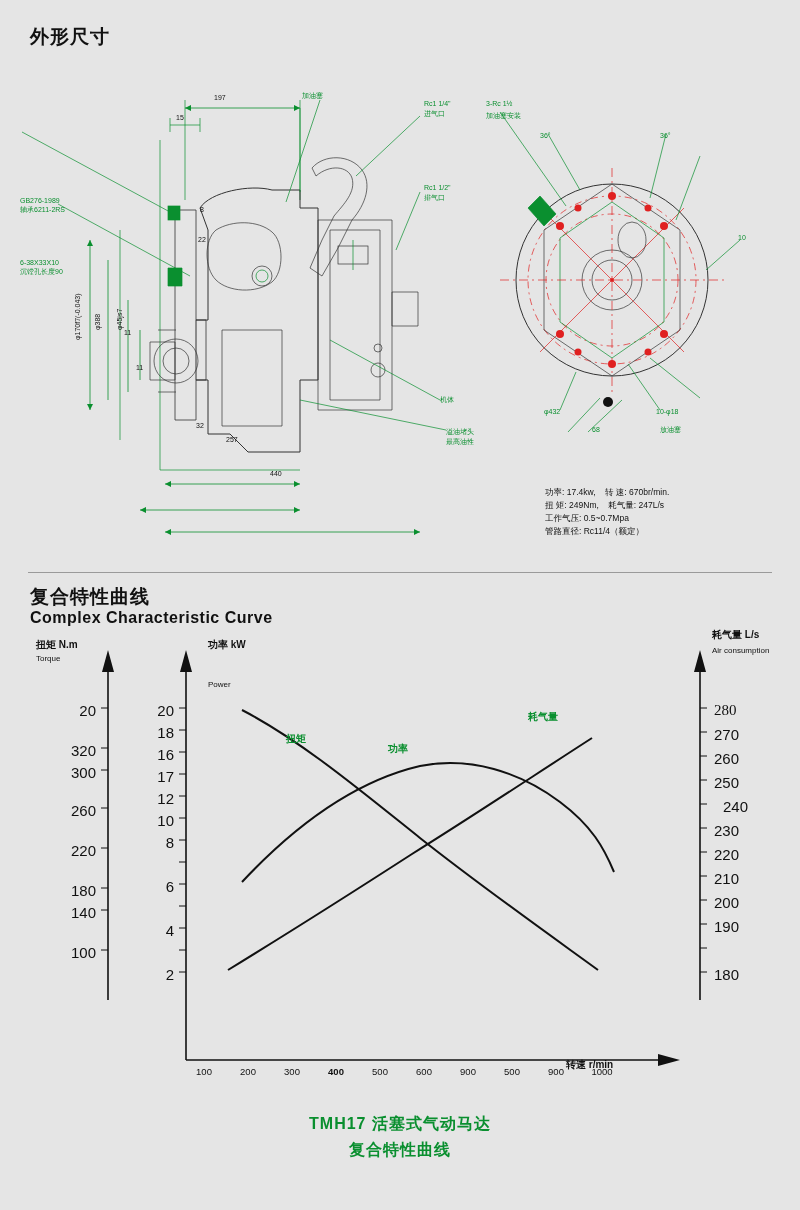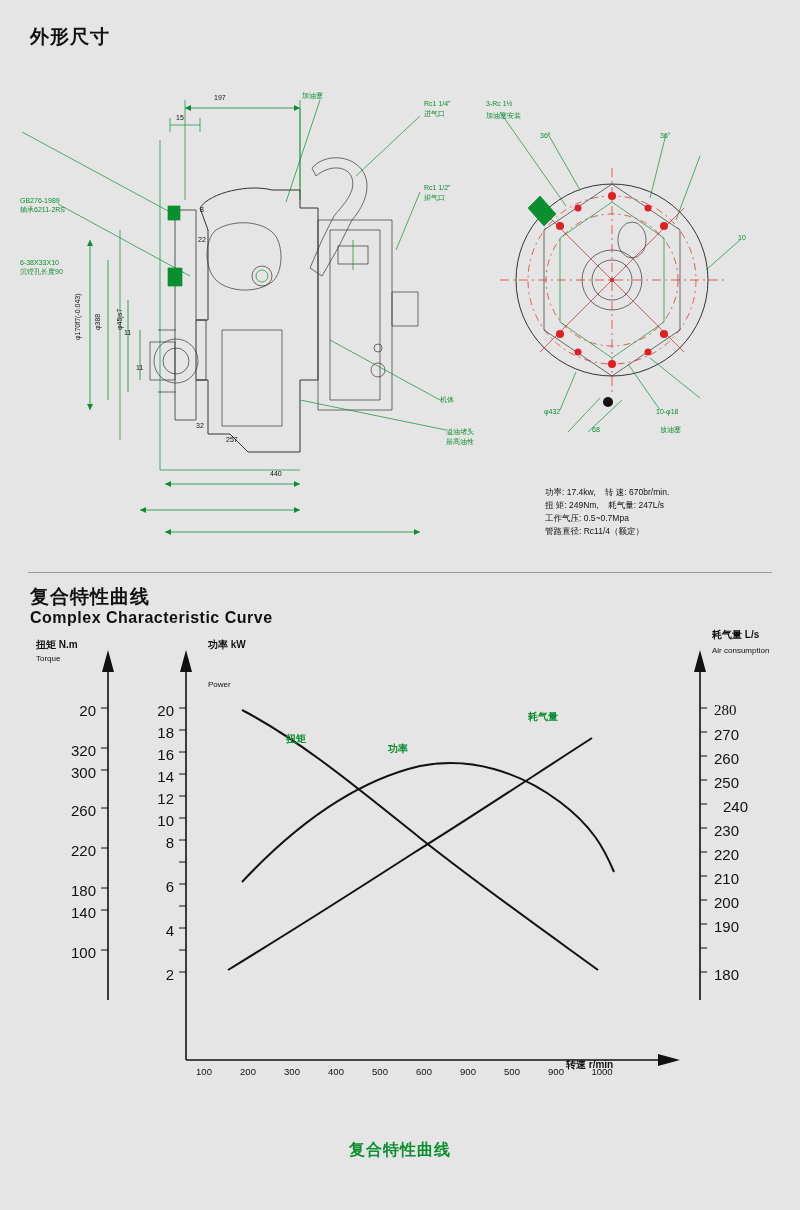--- a/index.html
+++ b/index.html
@@ -288,21 +288,21 @@
     <div class="tick" style="left:54px;top:184px;width:42px;">300</div>
     <div class="tick" style="left:54px;top:222px;width:42px;">260</div>
     <div class="tick" style="left:54px;top:262px;width:42px;">220</div>
     <div class="tick" style="left:54px;top:302px;width:42px;">180</div>
     <div class="tick" style="left:54px;top:324px;width:42px;">140</div>
     <div class="tick" style="left:54px;top:364px;width:42px;">100</div>
 
     <div class="tick" style="left:144px;top:122px;width:30px;">20</div>
     <div class="tick" style="left:144px;top:144px;width:30px;">18</div>
     <div class="tick" style="left:144px;top:166px;width:30px;">16</div>
-    <div class="tick" style="left:144px;top:188px;width:30px;">14</div>
+    <div class="tick" style="left:144px;top:188px;width:30px;">17</div>
     <div class="tick" style="left:144px;top:210px;width:30px;">12</div>
     <div class="tick" style="left:144px;top:232px;width:30px;">10</div>
     <div class="tick" style="left:144px;top:254px;width:30px;">8</div>
     <div class="tick" style="left:144px;top:298px;width:30px;">6</div>
     <div class="tick" style="left:144px;top:342px;width:30px;">4</div>
     <div class="tick" style="left:144px;top:386px;width:30px;">2</div>
 
     <div class="tick" style="left:714px;top:122px;width:34px;text-align:left;font-family:Liberation Serif, serif;">280</div>
     <div class="tick" style="left:714px;top:146px;width:34px;text-align:left;">270</div>
     <div class="tick" style="left:714px;top:170px;width:34px;text-align:left;">260</div>
@@ -311,28 +311,29 @@
     <div class="tick" style="left:714px;top:242px;width:34px;text-align:left;">230</div>
     <div class="tick" style="left:714px;top:266px;width:34px;text-align:left;">220</div>
     <div class="tick" style="left:714px;top:290px;width:34px;text-align:left;">210</div>
     <div class="tick" style="left:714px;top:314px;width:34px;text-align:left;">200</div>
     <div class="tick" style="left:714px;top:338px;width:34px;text-align:left;">190</div>
     <div class="tick" style="left:714px;top:386px;width:34px;text-align:left;">180</div>
 
     <div class="tickx" style="left:186px;top:486px;width:36px;">100</div>
     <div class="tickx" style="left:230px;top:486px;width:36px;">200</div>
     <div class="tickx" style="left:274px;top:486px;width:36px;">300</div>
-    <div class="tickx" style="left:318px;top:486px;width:36px;">400</div>
+    <div class="tickx" style="left:318px;top:486px;width:36px;font-weight:bold;">400</div>
     <div class="tickx" style="left:362px;top:486px;width:36px;">500</div>
     <div class="tickx" style="left:406px;top:486px;width:36px;">600</div>
     <div class="tickx" style="left:450px;top:486px;width:36px;">900</div>
     <div class="tickx" style="left:494px;top:486px;width:36px;">500</div>
     <div class="tickx" style="left:538px;top:486px;width:36px;">900</div>
     <div class="tickx" style="left:582px;top:486px;width:40px;">1000</div>
 
     <div class="curvelbl" style="left:286px;top:152px;">扭矩</div>
     <div class="curvelbl" style="left:388px;top:162px;">功率</div>
     <div class="curvelbl" style="left:528px;top:130px;">耗气量</div>
 
+    <div class="chart-cap" style="top:534px;">TMH17  活塞式气动马达</div>
     <div class="chart-cap" style="top:560px;">复合特性曲线</div>
   </div>
 
 </div>
 
 </body></html>

